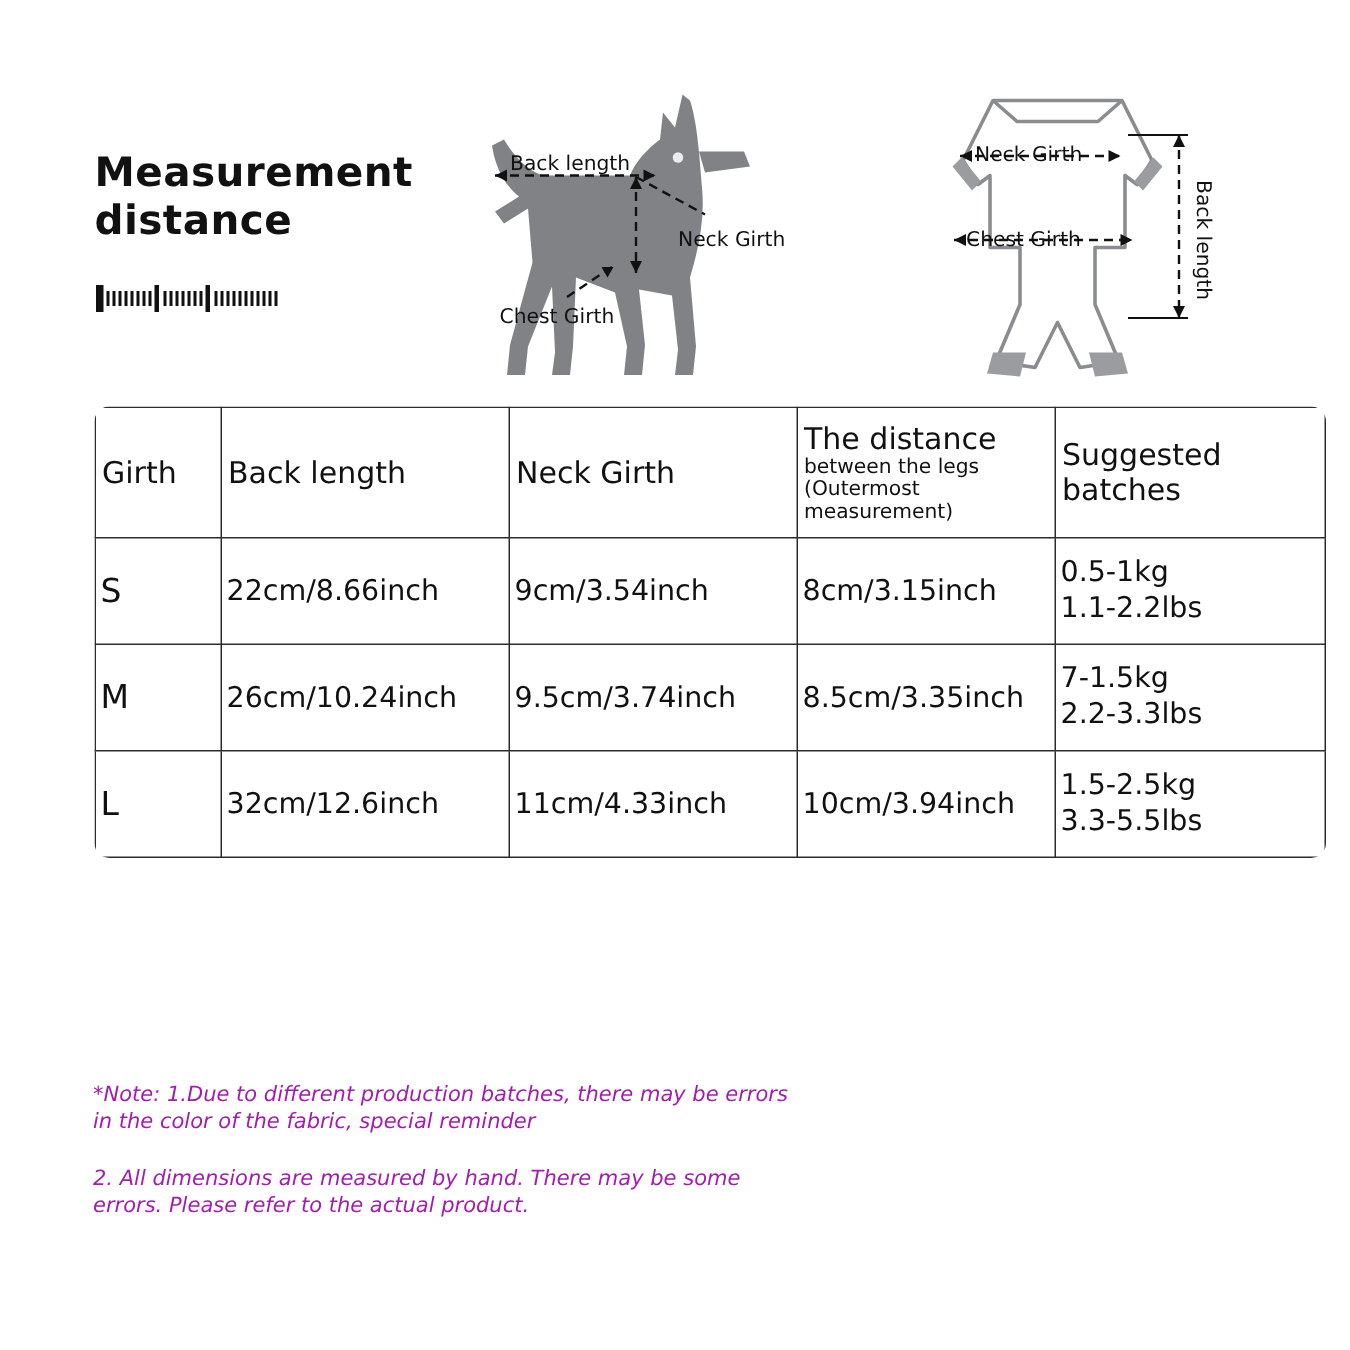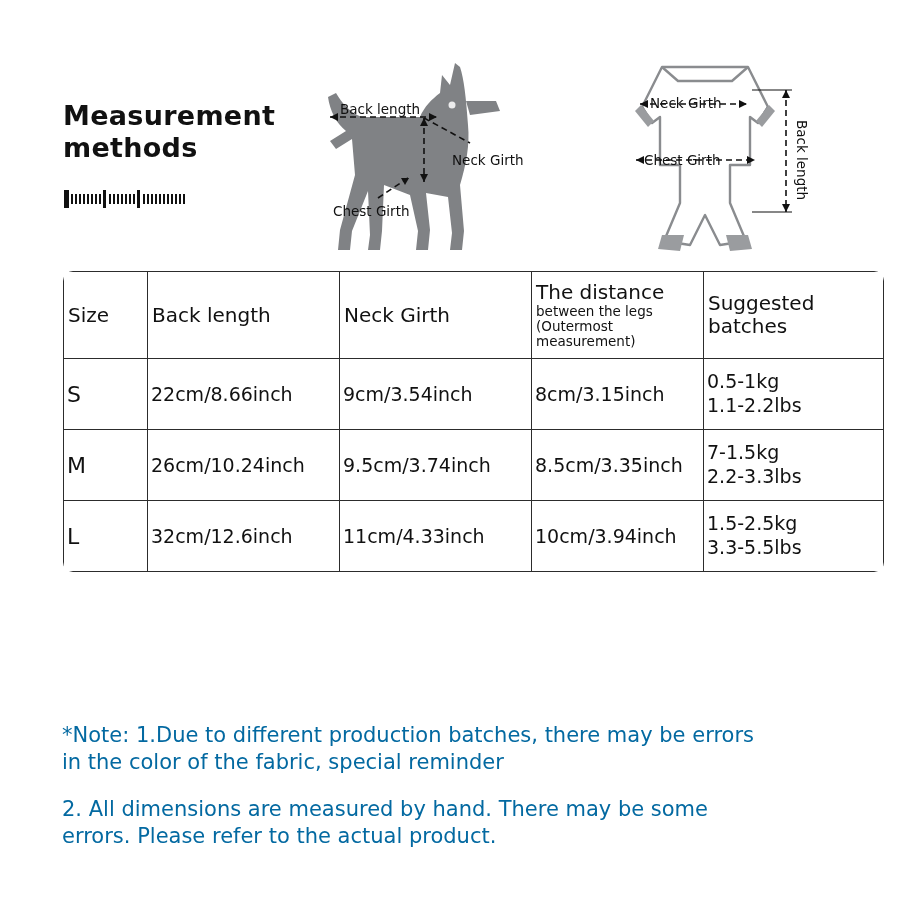--- a/index.html
+++ b/index.html
@@ -142,34 +142,35 @@
     border-radius: 10px;
     overflow: hidden;
   }
 
   
   .notes {
     position: absolute;
     left: 62px;
     top: 722px;
     width: 820px;
-    font-size: 21px;
+    font-size: 14px;
     line-height: 1.28;
-    color: #0369a1;
+    color: #a21caf;
+    font-style: italic;
   }
   .notes p { margin: 0 0 20px 0; }
 </style>
 </head>
 <body>
 
 <div class="header">
 
   <div class="title">
     <div>Measurement</div>
-    <div>methods</div>
+    <div>distance</div>
   </div>
 
   <div class="ruler">
     <svg width="122" height="26" viewBox="0 0 122 26">
       <rect x="0" y="4" width="5" height="18" fill="#111"></rect>
       <g fill="#111">
         <rect x="7" y="8" width="2" height="10"></rect>
         <rect x="11" y="8" width="2" height="10"></rect>
         <rect x="15" y="8" width="2" height="10"></rect>
         <rect x="19" y="8" width="2" height="10"></rect>
@@ -311,21 +312,21 @@
 
   <div class="label lbl-neckgirth2">Neck Girth</div>
   <div class="label lbl-chestgirth2">Chest Girth</div>
   <div class="label lbl-backlength2">Back length</div>
 </div>
 
 <div class="table-wrap">
   <table class="size-table">
     <thead>
       <tr>
-        <th class="col-size">Size</th>
+        <th class="col-size">Girth</th>
         <th class="col-back">Back length</th>
         <th class="col-neck">Neck Girth</th>
         <th class="col-dist">
           <span>The distance</span>
           <span class="small">between the legs</span>
           <span class="small">(Outermost</span>
           <span class="small">measurement)</span>
         </th>
         <th class="col-weight">
           <span>Suggested</span><br>

